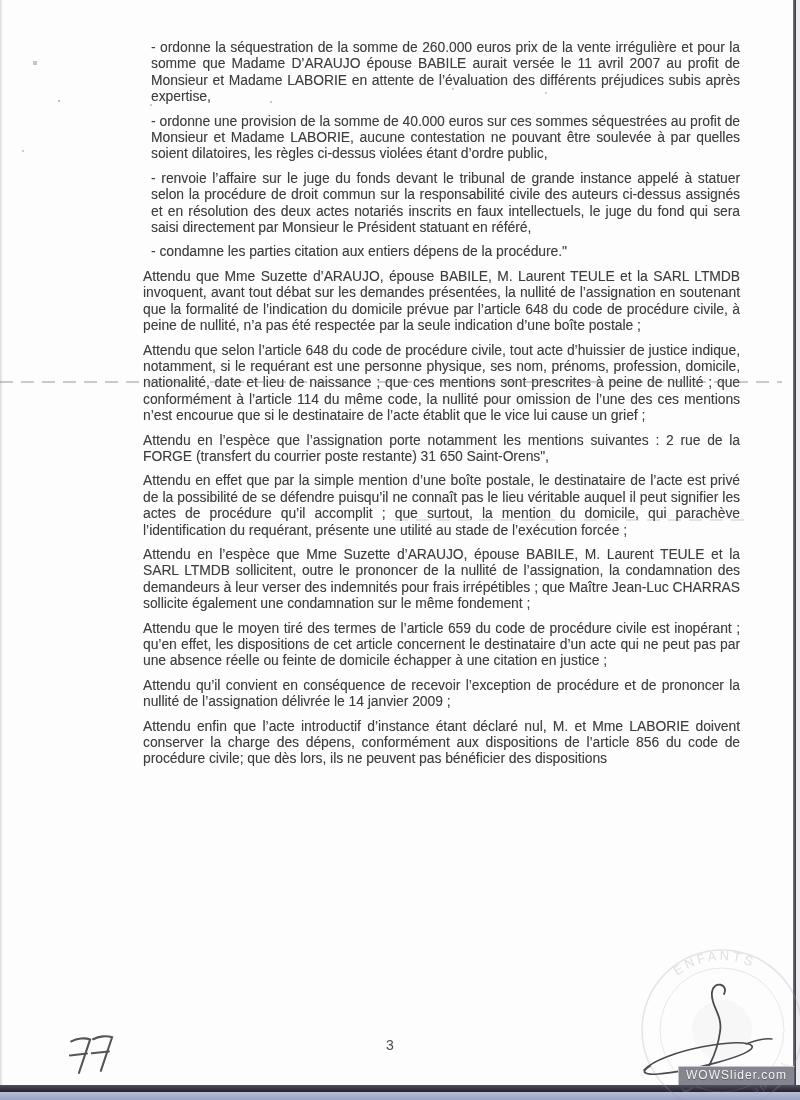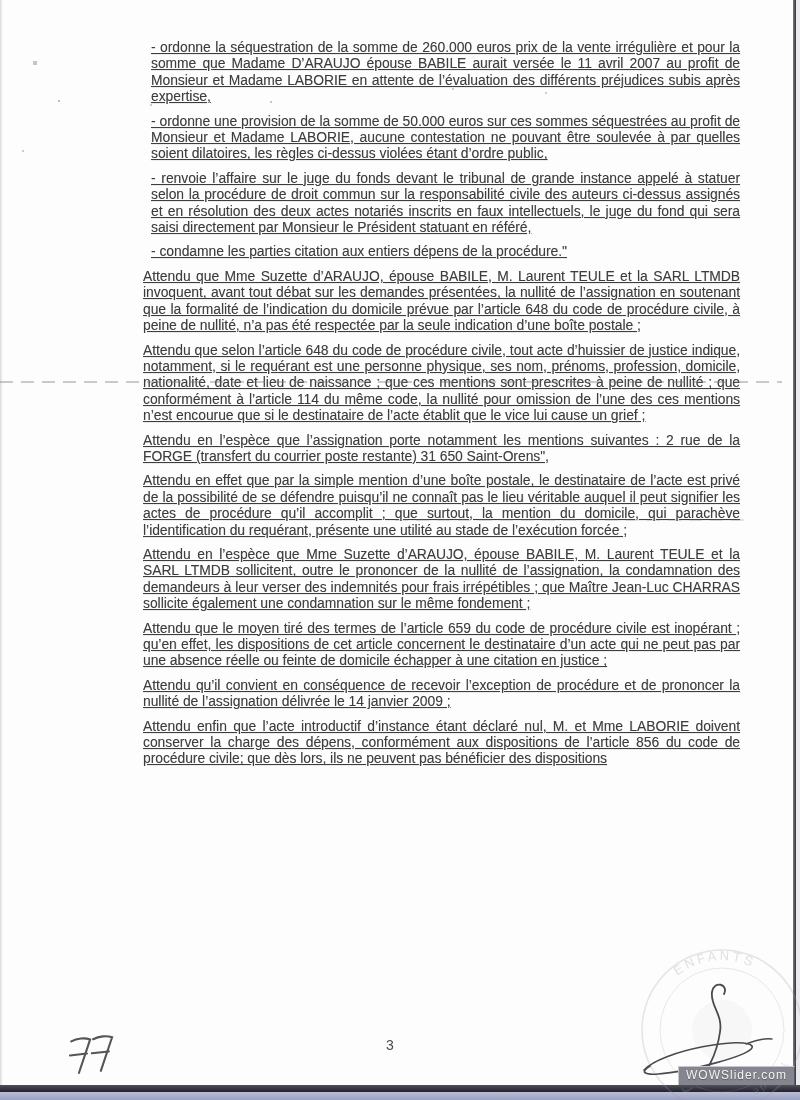--- a/index.html
+++ b/index.html
@@ -19,21 +19,20 @@
     background:linear-gradient(#50505e,#22222c);}
   .bottom-strip{position:absolute;left:0;right:0;top:1092px;height:8px;
     background:linear-gradient(#b9bed8,#9aa1c2);}
   
   .text-col{
     position:absolute;left:143px;top:40px;width:597px;
     font-size:13.8px;line-height:16.4px;color:#3d3d3d;
     text-align:justify;
     text-shadow:0.3px 0.3px 0.4px rgba(40,40,40,0.28);
     z-index:2;
-    text-decoration:underline;
   }
   .text-col p{margin:0 0 8px 0;}
   .text-col p.indent{padding-left:8px;}
   
   .fold-line{
     position:absolute;left:0;width:782px;height:2px;opacity:.55;z-index:3;
     background:repeating-linear-gradient(90deg,
       rgba(110,110,115,.65) 0 13px, rgba(110,110,115,0) 13px 21px);
   }
   .fold-line.main{top:381px;}
@@ -67,21 +66,21 @@
 </head>
 <body>
 
 <div class="frame">
 
   <div class="specks"></div>
 
   <div class="text-col">
 
   <p class="para indent">- ordonne la séquestration de la somme de 260.000 euros prix de la vente irrégulière et pour la somme que Madame D’ARAUJO épouse BABILE aurait versée le 11 avril 2007 au profit de Monsieur et Madame LABORIE en attente de l’évaluation des différents préjudices subis après expertise,</p>
-      <p class="para indent">- ordonne une provision de la somme de 50.000 euros sur ces sommes séquestrées au profit de Monsieur et Madame LABORIE, aucune contestation ne pouvant être soulevée à par quelles soient dilatoires, les règles ci-dessus violées étant d’ordre public,</p>
+      <p class="para indent">- ordonne une provision de la somme de 40.000 euros sur ces sommes séquestrées au profit de Monsieur et Madame LABORIE, aucune contestation ne pouvant être soulevée à par quelles soient dilatoires, les règles ci-dessus violées étant d’ordre public,</p>
       <p class="para indent">- renvoie l’affaire sur le juge du fonds devant le tribunal de grande instance appelé à statuer selon la procédure de droit commun sur la responsabilité civile des auteurs ci-dessus assignés et en résolution des deux actes notariés inscrits en faux intellectuels, le juge du fond qui sera saisi directement par Monsieur le Président statuant en référé,</p>
       <p class="para indent">- condamne les parties citation aux entiers dépens de la procédure."</p>
       <p class="para">Attendu que Mme Suzette d’ARAUJO, épouse BABILE, M. Laurent TEULE et la SARL LTMDB invoquent, avant tout débat sur les demandes présentées, la nullité de l’assignation en soutenant que la formalité de l’indication du domicile prévue par l’article 648 du code de procédure civile, à peine de nullité, n’a pas été respectée par la seule indication d’une boîte postale ;</p>
       <p class="para">Attendu que selon l’article 648 du code de procédure civile, tout acte d’huissier de justice indique, notamment, si le requérant est une personne physique, ses nom, prénoms, profession, domicile, nationalité, date et lieu de naissance ; que ces mentions sont prescrites à peine de nullité ; que conformément à l’article 114 du même code, la nullité pour omission de l’une des ces mentions n’est encourue que si le destinataire de l’acte établit que le vice lui cause un grief ;</p>
       <p class="para">Attendu en l’espèce que l’assignation porte notamment les mentions suivantes : 2 rue de la FORGE (transfert du courrier poste restante) 31 650 Saint-Orens",</p>
       <p class="para">Attendu en effet que par la simple mention d’une boîte postale, le destinataire de l’acte est privé de la possibilité de se défendre puisqu’il ne connaît pas le lieu véritable auquel il peut signifier les actes de procédure qu’il accomplit ; que surtout, la mention du domicile, qui parachève l’identification du requérant, présente une utilité au stade de l’exécution forcée ;</p>
       <p class="para">Attendu en l’espèce que Mme Suzette d’ARAUJO, épouse BABILE, M. Laurent TEULE et la SARL LTMDB sollicitent, outre le prononcer de la nullité de l’assignation, la condamnation des demandeurs à leur verser des indemnités pour frais irrépétibles ; que Maître Jean-Luc CHARRAS sollicite également une condamnation sur le même fondement ;</p>
       <p class="para">Attendu que le moyen tiré des termes de l’article 659 du code de procédure civile est inopérant ; qu’en effet, les dispositions de cet article concernent le destinataire d’un acte qui ne peut pas par une absence réelle ou feinte de domicile échapper à une citation en justice ;</p>
       <p class="para">Attendu qu’il convient en conséquence de recevoir l’exception de procédure et de prononcer la nullité de l’assignation délivrée le 14 janvier 2009 ;</p>
       <p class="para">Attendu enfin que l’acte introductif d’instance étant déclaré nul, M. et Mme LABORIE doivent conserver la charge des dépens, conformément aux dispositions de l’article 856 du code de procédure civile; que dès lors, ils ne peuvent pas bénéficier des dispositions</p>

